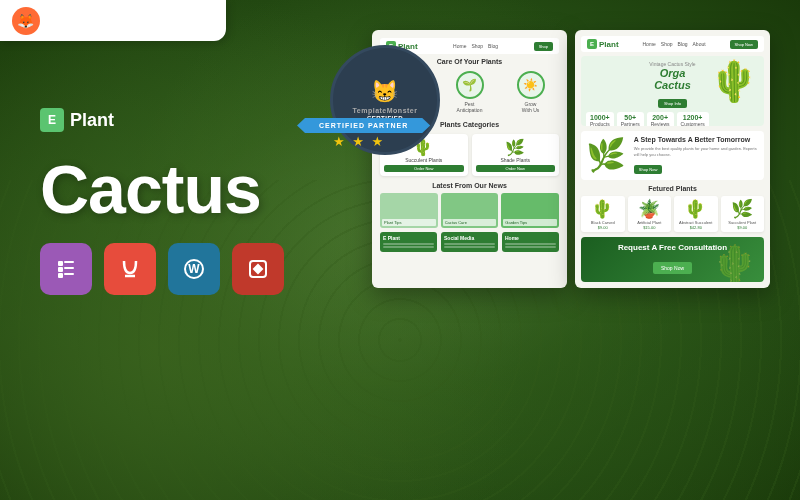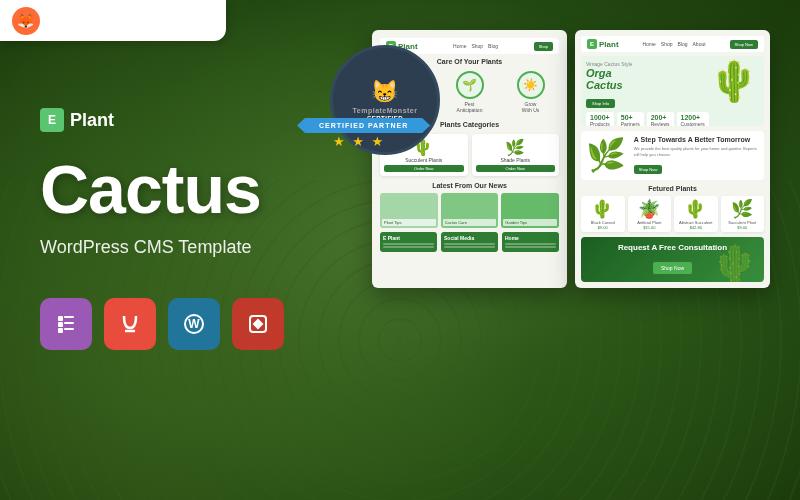--- a/index.html
+++ b/index.html
@@ -311,20 +311,21 @@
       padding: 6px;
     }
     .hero-preview {
       background: #e8f5e9;
       border-radius: 4px;
       padding: 5px;
       margin-bottom: 5px;
       position: relative;
       height: 70px;
       overflow: hidden;
+      text-align: center;
     }
     .hero-text-small {
       font-size: 5px;
       color: #888;
       display: block;
     }
     .hero-title-preview {
       font-size: 11px;
       font-weight: 900;
       color: #2e7d32;
@@ -541,21 +542,20 @@
 </div>
 
 <div class="e-plant-logo">
   <div class="e-icon">E</div>
   <span class="e-plant-text">Plant</span>
 </div>
 
 <div class="left-content">
   <div style="height:55px;"></div>
   <h1 class="main-title">Cactus</h1>
-  <p class="subtitle">WordPress CMS Template</p>
 
   <div class="plugin-icons">
     <div class="plugin-icon-box pi-elementor" title="Elementor">
       <svg width="24" height="24" viewBox="0 0 24 24" fill="white">
         <rect x="4" y="4" width="5" height="5" rx="1"></rect>
         <rect x="4" y="10" width="5" height="5" rx="1"></rect>
         <rect x="4" y="16" width="5" height="5" rx="1"></rect>
         <rect x="10" y="4" width="10" height="2" rx="1"></rect>
         <rect x="10" y="10" width="10" height="2" rx="1"></rect>
         <rect x="10" y="16" width="10" height="2" rx="1"></rect>

